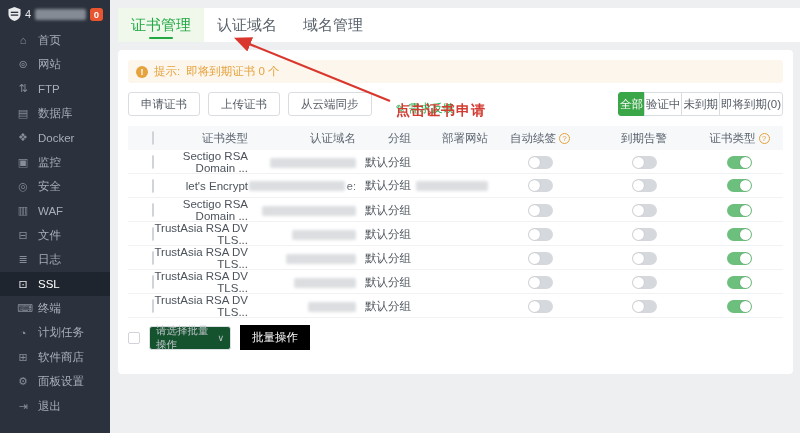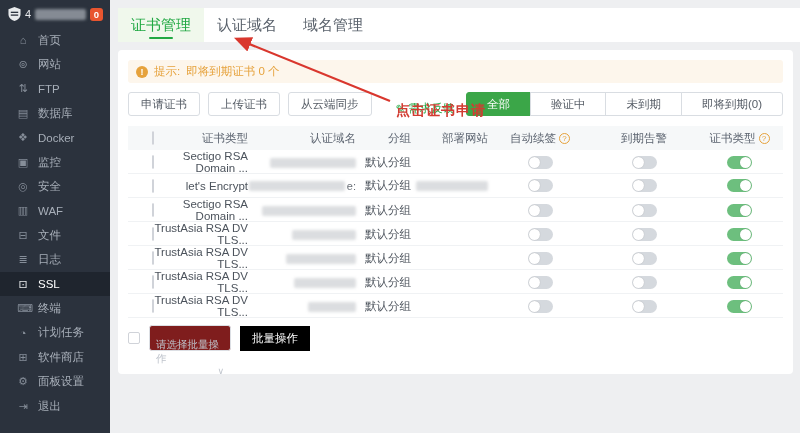--- a/index.html
+++ b/index.html
@@ -44,21 +44,21 @@
     justify-content:center; flex:0 0 auto; }
 
   .toolbar { position:relative; margin:9px 10px 0; height:24px; display:flex;
     align-items:flex-end; gap:20px; }
   .btn { height:24px; padding:0 12px; background:#fff; border:1px solid #d9dde2;
     border-radius:3px; font-size:11.5px; color:#565d66; display:inline-flex;
     align-items:center; cursor:pointer; }
   .feedback { display:inline-flex; align-items:center; gap:3px; color:#21a843;
     font-size:11.5px; cursor:pointer; margin-left:4px; }
   .filters { position:absolute; right:0; top:0; display:inline-flex; }
-  .filter { height:24px; padding:0 20px; background:#fff; border:1px solid #d9dde2;
+  .filter { height:24px; padding:0 1px; background:#fff; border:1px solid #d9dde2;
     margin-left:-1px; font-size:11.5px; color:#565d66; display:inline-flex;
     align-items:center; cursor:pointer; white-space:nowrap; }
   .filter:first-child { border-radius:3px 0 0 3px; margin-left:0; }
   .filter:last-child { border-radius:0 3px 3px 0; }
   .filter.active { background:#3ba648; border-color:#3ba648; color:#fff; }
 
   .table { margin:10px 10px 0; font-size:11.5px; color:#5f6672;text-align:right; }
   .trow { display:grid;
     grid-template-columns:26px 94px 108px 55px 77px 104px 104px 1fr;
     align-items:center; height:24px; }
@@ -76,22 +76,22 @@
     justify-content:center; margin-left:3px; }
   .toggle { position:relative; width:25px; height:13px; border-radius:7px;
     background:#d5d9de; cursor:pointer; }
   .toggle .knob { position:absolute; top:1px; left:1px; width:11px; height:11px;
     border-radius:50%; background:#fff; box-shadow:0 0 1px rgba(0,0,0,.25); }
   .toggle.on { background:#6dbf7e; }
   .toggle.on .knob { left:auto; right:1px; }
 
   .batch { margin:7px 10px 0; display:flex; align-items:center; gap:9px; }
   .batch-select { width:82px; height:24px; border:1px solid #dcdfe4; border-radius:3px;
-    display:flex; align-items:center; padding:12px 6px; color:#bfc4cc; font-size:10.5px;
-    cursor:pointer; background:#7f1d1d;flex-direction:column; }
+    display:flex; align-items:center; padding:4px 6px; color:#bfc4cc; font-size:10.5px;
+    cursor:pointer; background:#14532d; }
   .batch-select .chev { margin-left:auto; font-size:9px; color:#bfc4cc; }
   .batch-btn { height:25px; padding:0 12px; background:#000000; color:#fff;
     border:none; border-radius:0; font-size:11.5px; cursor:pointer; }
 
   .annotation { position:absolute; left:396px; top:102px; color:#d23b31;
     font-size:14px; font-weight:bold; letter-spacing:1px; }
   .arrow-overlay { position:absolute; left:0; top:0; width:800px; height:433px;
     pointer-events:none; }
 </style>
 </head>

